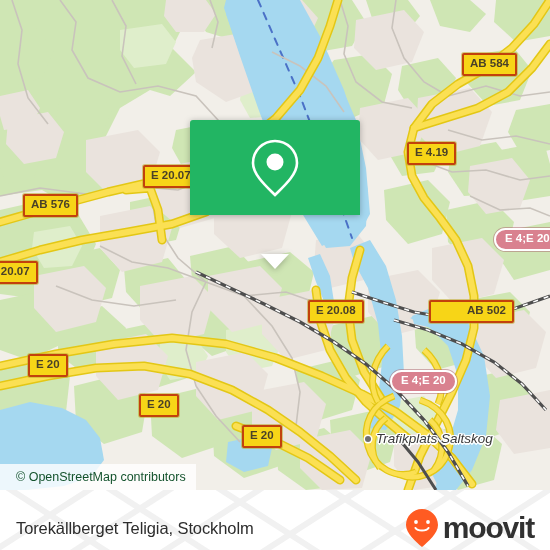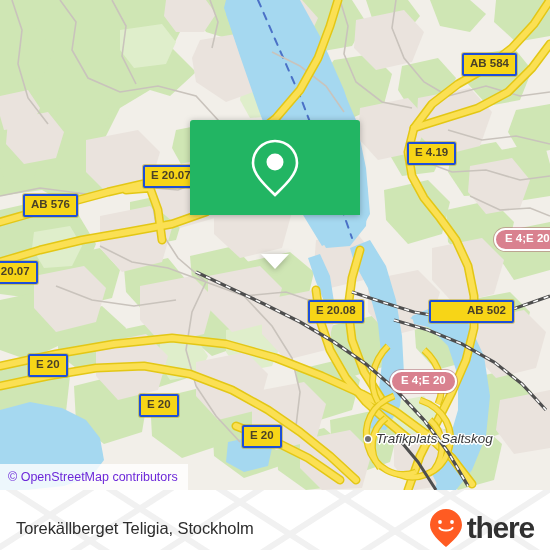--- a/index.html
+++ b/index.html
@@ -42,21 +42,21 @@
     position: absolute;
     box-sizing: border-box;
     font-family: "Liberation Sans", sans-serif;
     font-weight: bold;
     white-space: nowrap;
     line-height: 1;
     z-index: 40;
   }
   .shield.yellow {
     background: #f7d517;
-    border: 2px solid #1d4ed8;
+    border: 2px solid #c2410c;
     color: #4a4128;
     font-size: 11.5px;
     padding: 3px 6px 4px 6px;
     border-radius: 2px;
     box-shadow: 0 0 0 1px rgba(190,170,40,.55);
   }
   .shield.pill {
     background: #d9818f;
     border: 2px solid #ffffff;
     color: #ffffff;
@@ -131,25 +131,25 @@
   }
 
   
   #attribution {
     position: absolute;
     left: 0;
     top: 464px;
     height: 26px;
     display: flex;
     align-items: center;
-    padding: 0 10px 0 8px;
+    padding: 0 10px 0 16px;
     background: rgba(255,255,255,.80);
     z-index: 70;
     font-size: 12.5px;
-    color: #6d28d9;
+    color: #14532d;
     font-family: "Liberation Sans", sans-serif;
     white-space: nowrap;
   }
 
   
   #footer {
     position: absolute;
     left: 0; top: 490px;
     width: 550px;
     height: 60px;
@@ -470,18 +470,18 @@
     </svg>
     <div class="inner">
       <span class="title">Torekällberget Teligia, Stockholm</span>
       <span id="brand">
         <svg width="34" height="40" viewBox="0 0 34 40">
           <path d="M17 1 C8.2 1 1 8.2 1 17 C1 25.6 11 33.8 17 39 C23 33.8 33 25.6 33 17 C33 8.2 25.8 1 17 1 Z" fill="#ff5b22"></path>
           <circle cx="11" cy="14" r="1.9" fill="#ffffff"></circle>
           <circle cx="23" cy="14" r="1.9" fill="#ffffff"></circle>
           <path d="M10.5 20 C12.6 23.4 21.4 23.4 23.5 20" stroke="#ffffff" stroke-width="2.1" fill="none" stroke-linecap="round"></path>
         </svg>
-        <span class="wordmark">there</span>
+        <span class="wordmark">moovit</span>
       </span>
     </div>
   </div>
 
 </div>
 
 </body></html>

